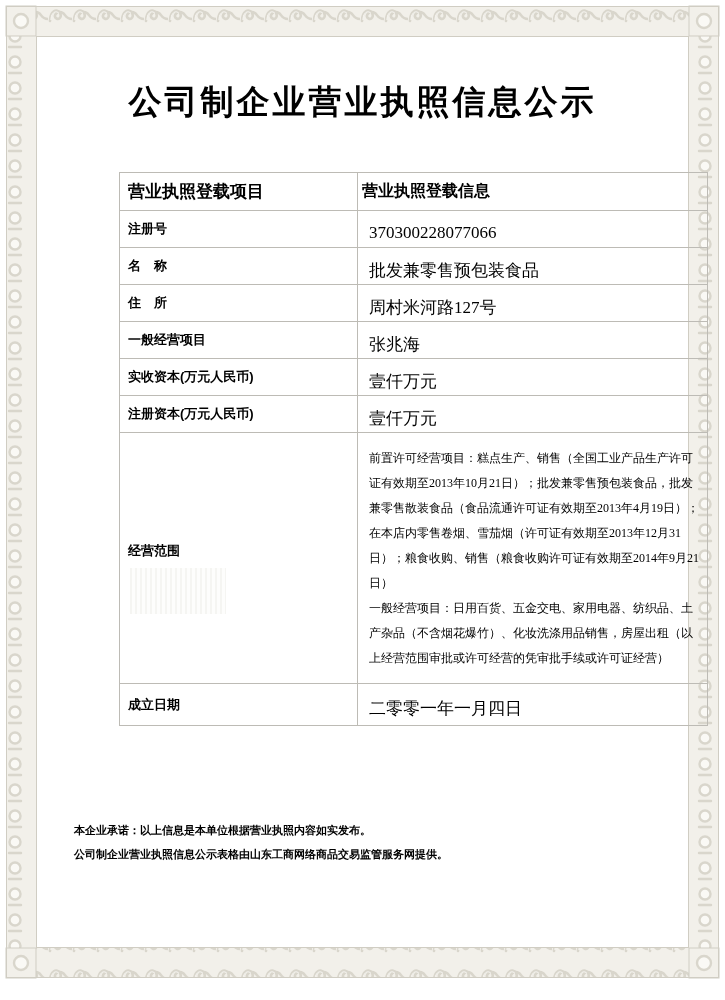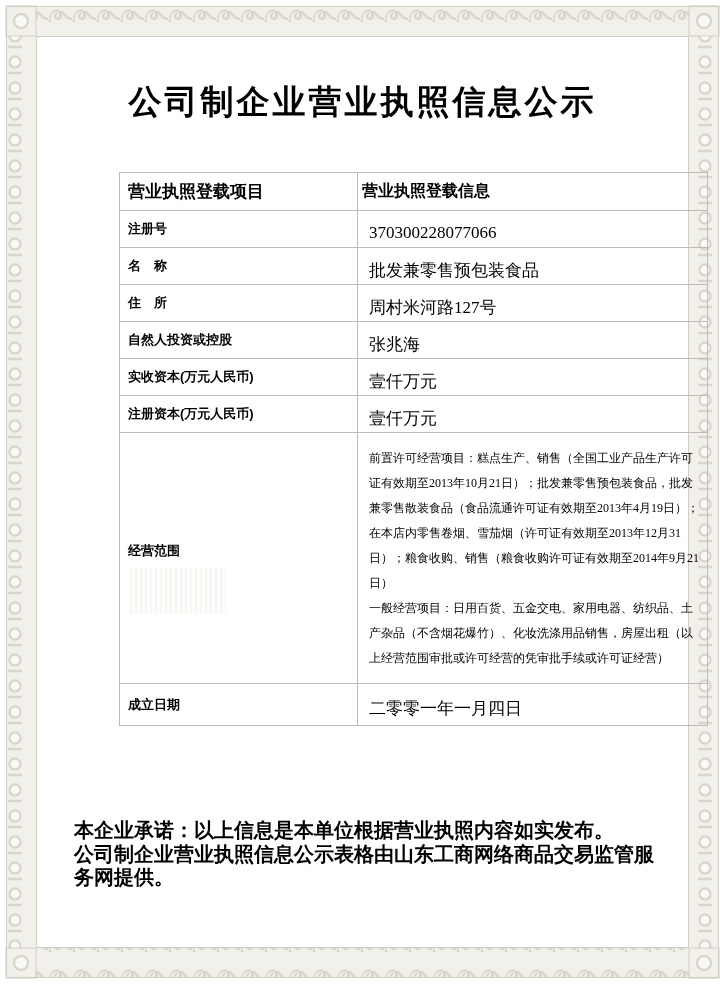--- a/index.html
+++ b/index.html
@@ -47,21 +47,21 @@
     font-size:12px;line-height:25px;padding-top:8px;padding-bottom:8px;
   }
   .scope-p{margin:0;}
   .smudge{
     width:96px;height:46px;margin-top:8px;margin-left:2px;
     background:repeating-linear-gradient(90deg,#f5f5f2 0 2px,#fdfdfc 2px 5px);
   }
   .disclaimer{
     position:absolute;left:74px;top:819px;width:586px;
     font-family:"Liberation Sans",sans-serif;font-weight:bold;
-    font-size:20px;line-height:23.5px;color:#000;
+    font-size:11px;line-height:23.5px;color:#000;
   }
 </style>
 </head>
 <body>
 
 <svg class="frame-svg" width="725" height="1000" viewBox="0 0 725 1000" aria-hidden="true">
   <defs>
     <pattern id="bandH" width="24" height="30" patternUnits="userSpaceOnUse">
       <rect width="24" height="30" fill="#f2f0ea"></rect>
       <path d="M2,21 C2,11 9,8 12,13 C14,16.5 11.5,20 8.5,18.5 C5.5,17 7,12 12,12 C18,12 16,19 24,19" fill="none" stroke="#d9d6cc" stroke-width="2.6" stroke-linecap="round"></path>
@@ -113,21 +113,21 @@
     </tr>
     <tr style="height:37px">
       <td class="lbl">名　称</td>
       <td class="val">批发兼零售预包装食品</td>
     </tr>
     <tr style="height:37px">
       <td class="lbl">住　所</td>
       <td class="val">周村米河路127号</td>
     </tr>
     <tr style="height:37px">
-      <td class="lbl">自然人投资或控股</td>
+      <td class="lbl">一般经营项目</td>
       <td class="val">张兆海</td>
     </tr>
     <tr style="height:37px">
       <td class="lbl">实收资本(万元人民币)</td>
       <td class="val">壹仟万元</td>
     </tr>
     <tr style="height:37px">
       <td class="lbl">注册资本(万元人民币)</td>
       <td class="val">壹仟万元</td>
     </tr>

